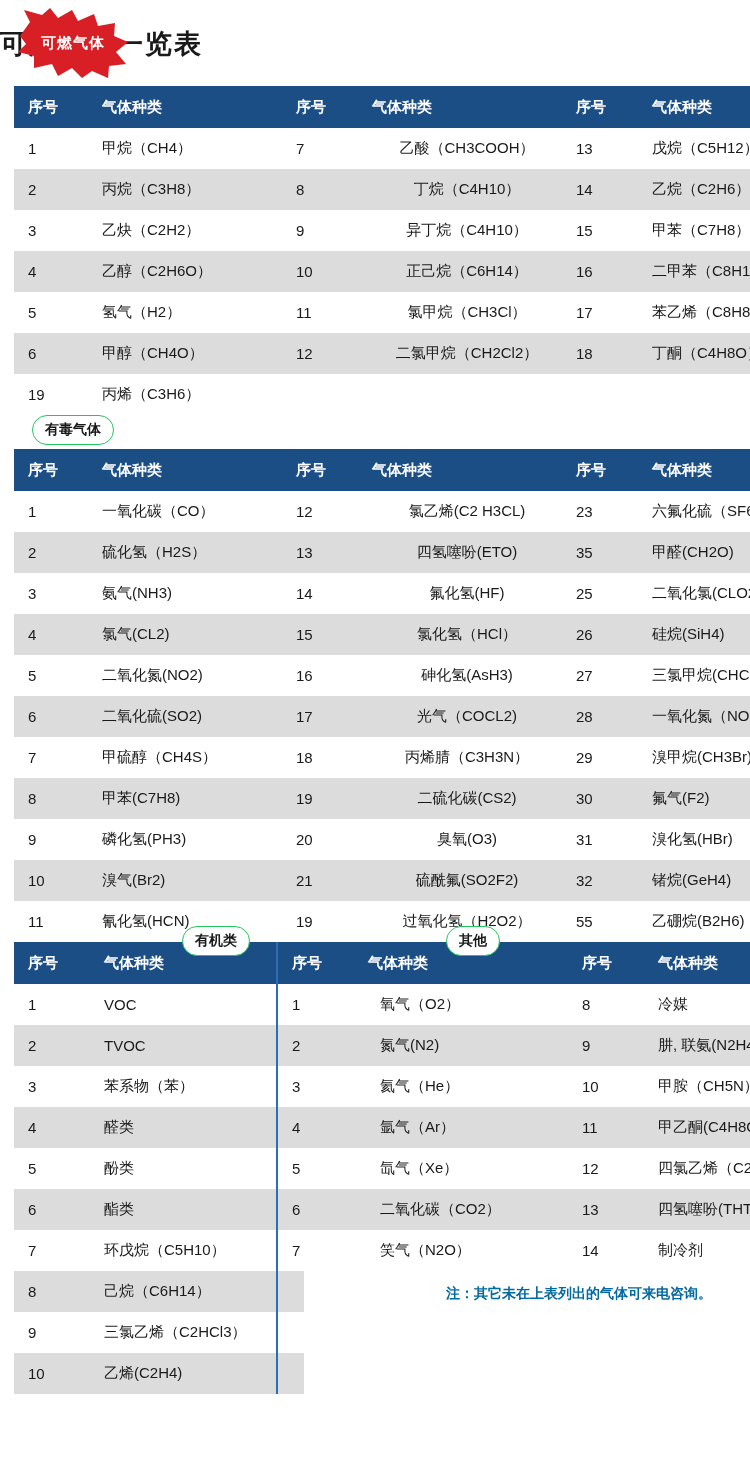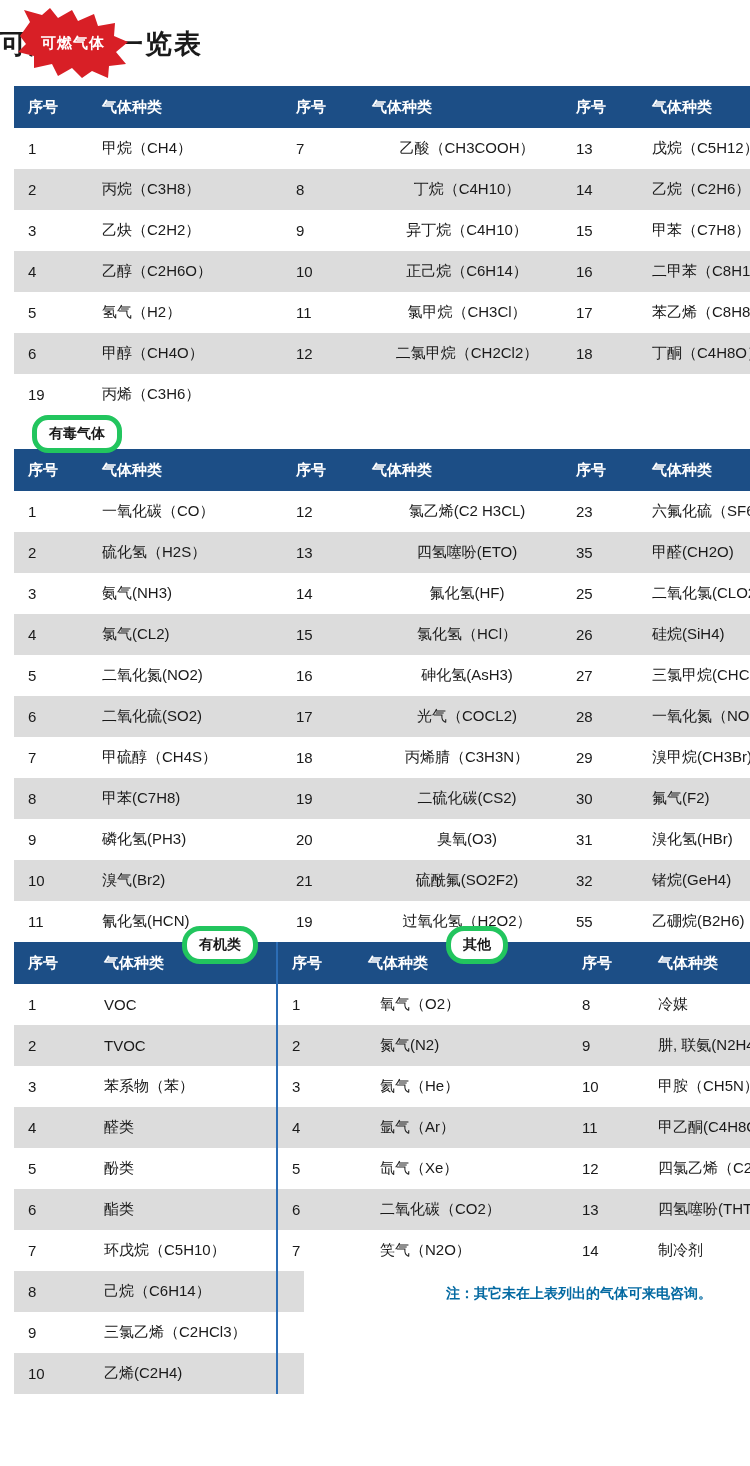--- a/index.html
+++ b/index.html
@@ -95,21 +95,21 @@
   .c-name3 { width: 168px; }
 
   
   .bubble-row {
     position: relative;
     height: 34px;
   }
   .bubble {
     position: absolute;
     background: #ffffff;
-    border: 5px solid #22c55e;
+    border: 1px solid #22c55e;
     border-radius: 16px;
     font-size: 14px;
     font-weight: bold;
     color: #1a1a1a;
     padding: 5px 12px;
     white-space: nowrap;
   }
   .bubble.cloud {
     border-radius: 18px 18px 18px 18px;
     font-family: Liberation Serif, serif;

